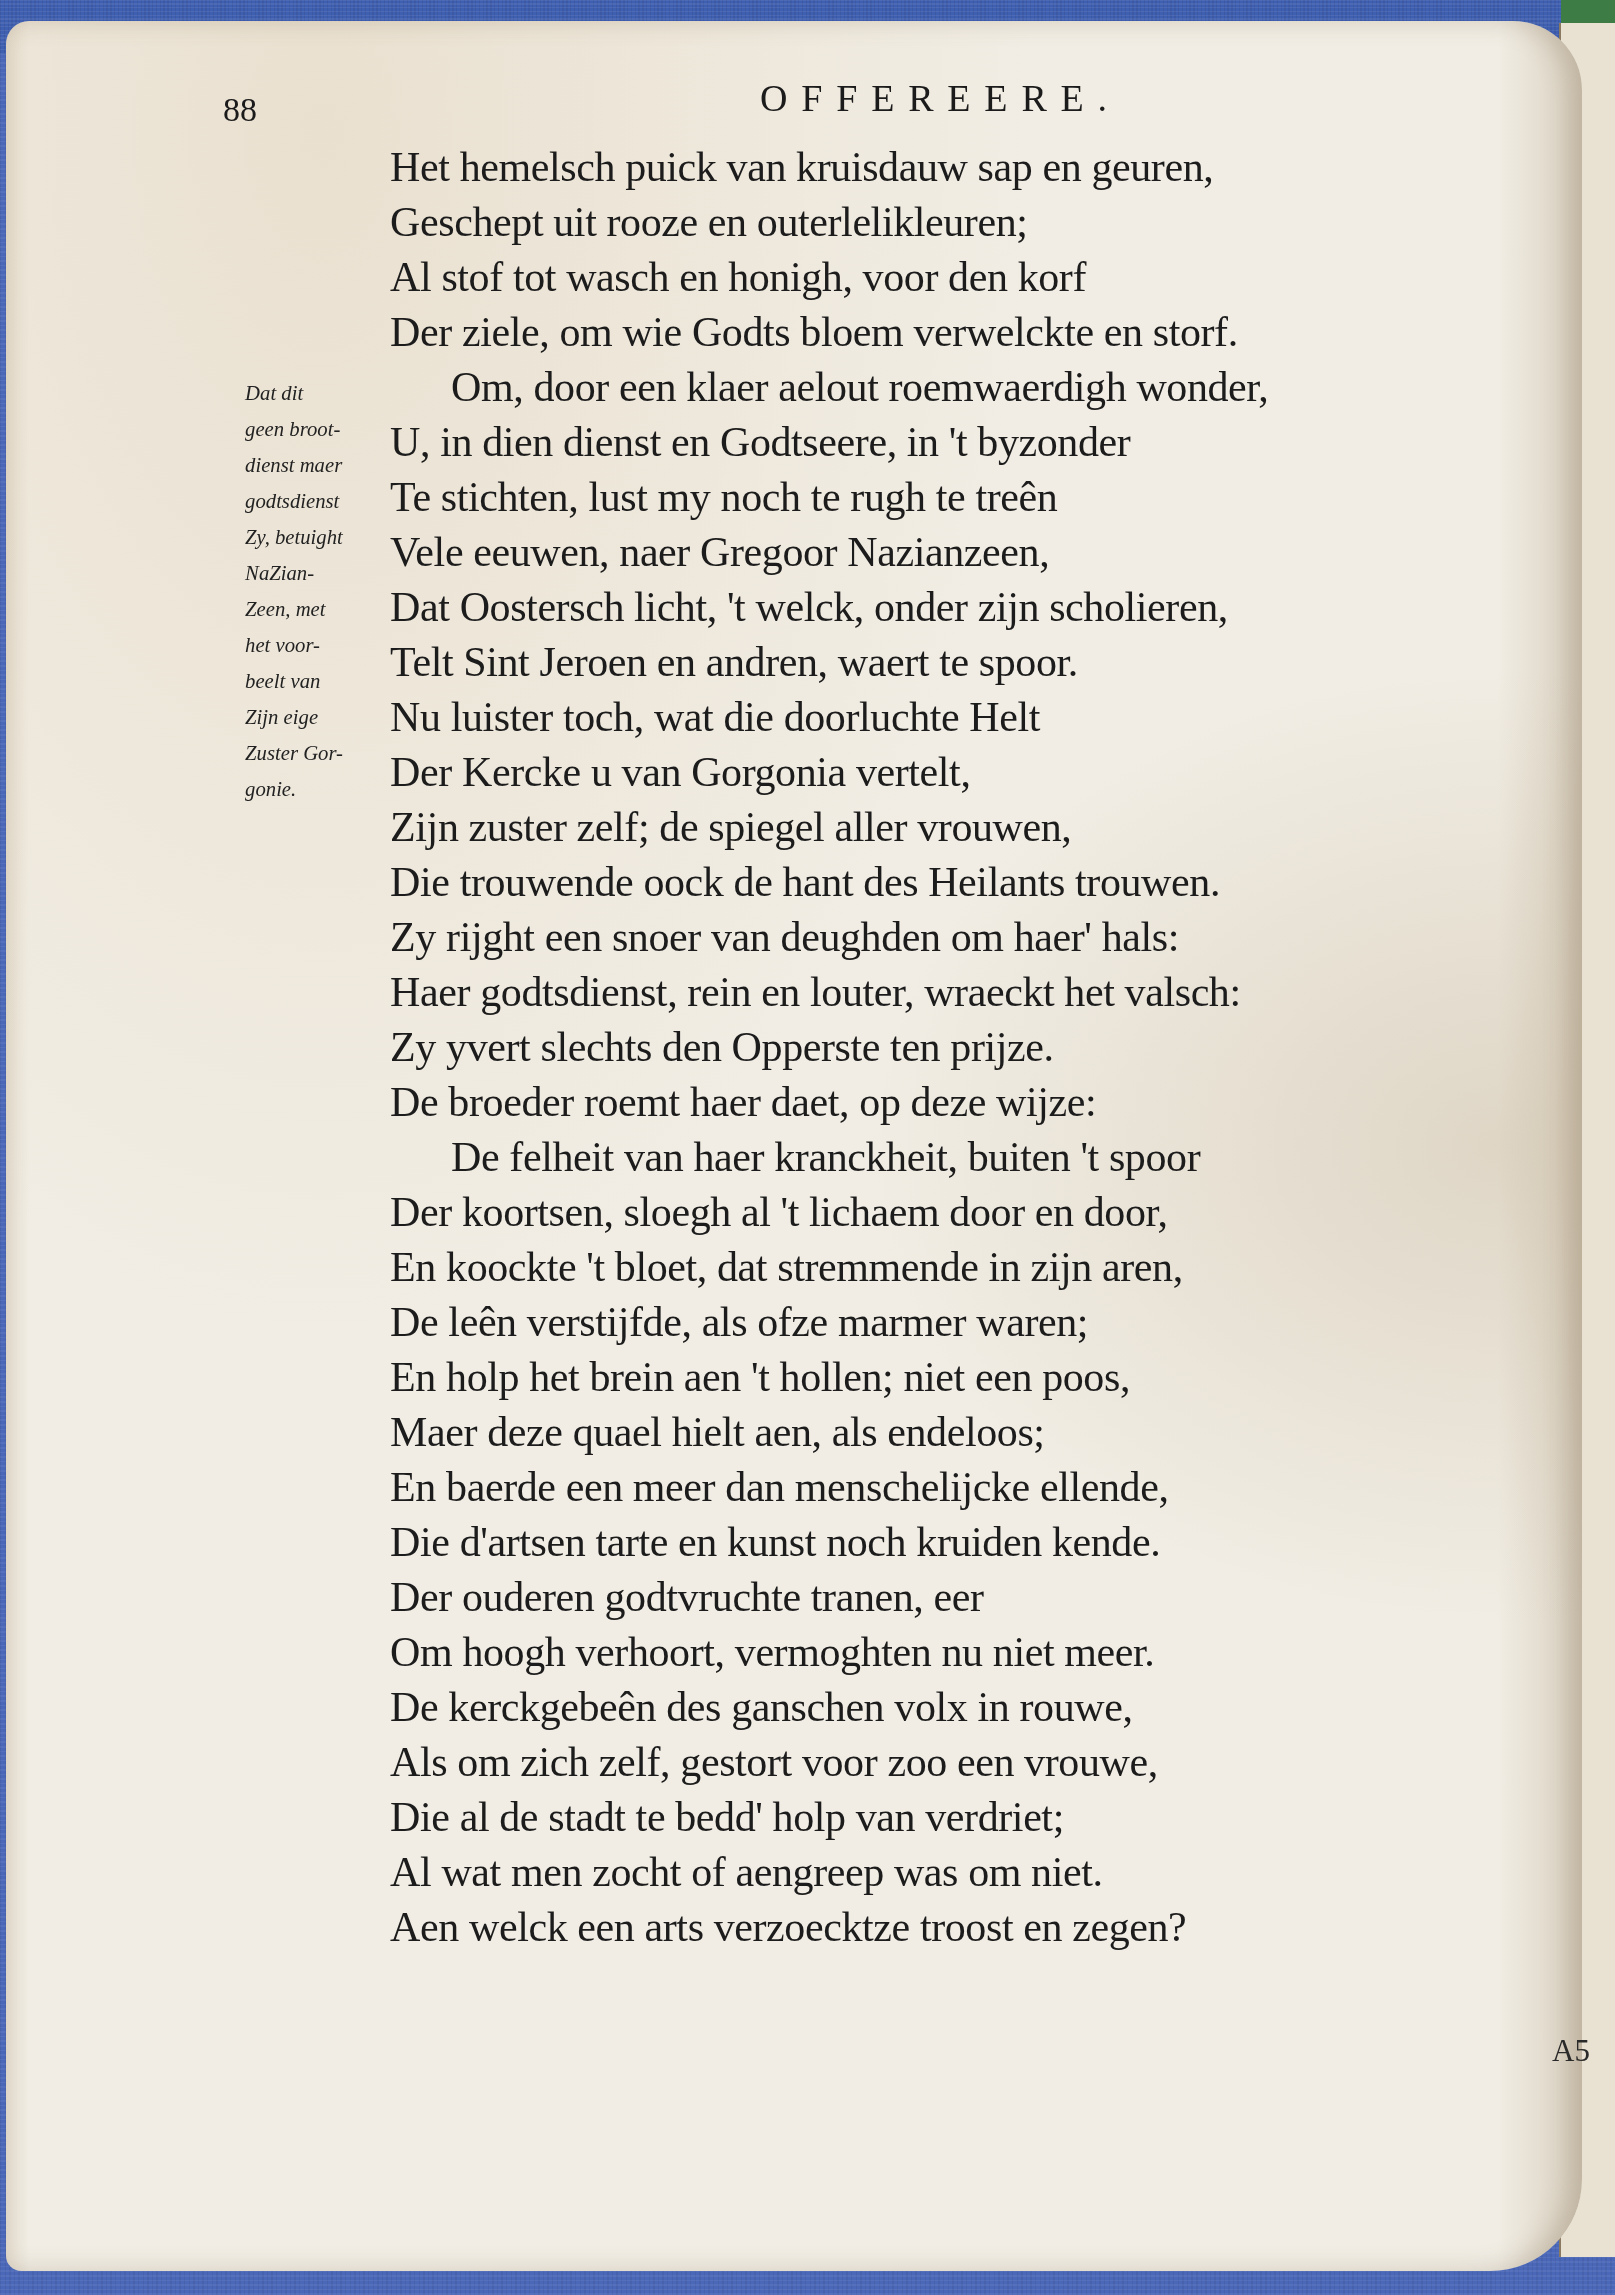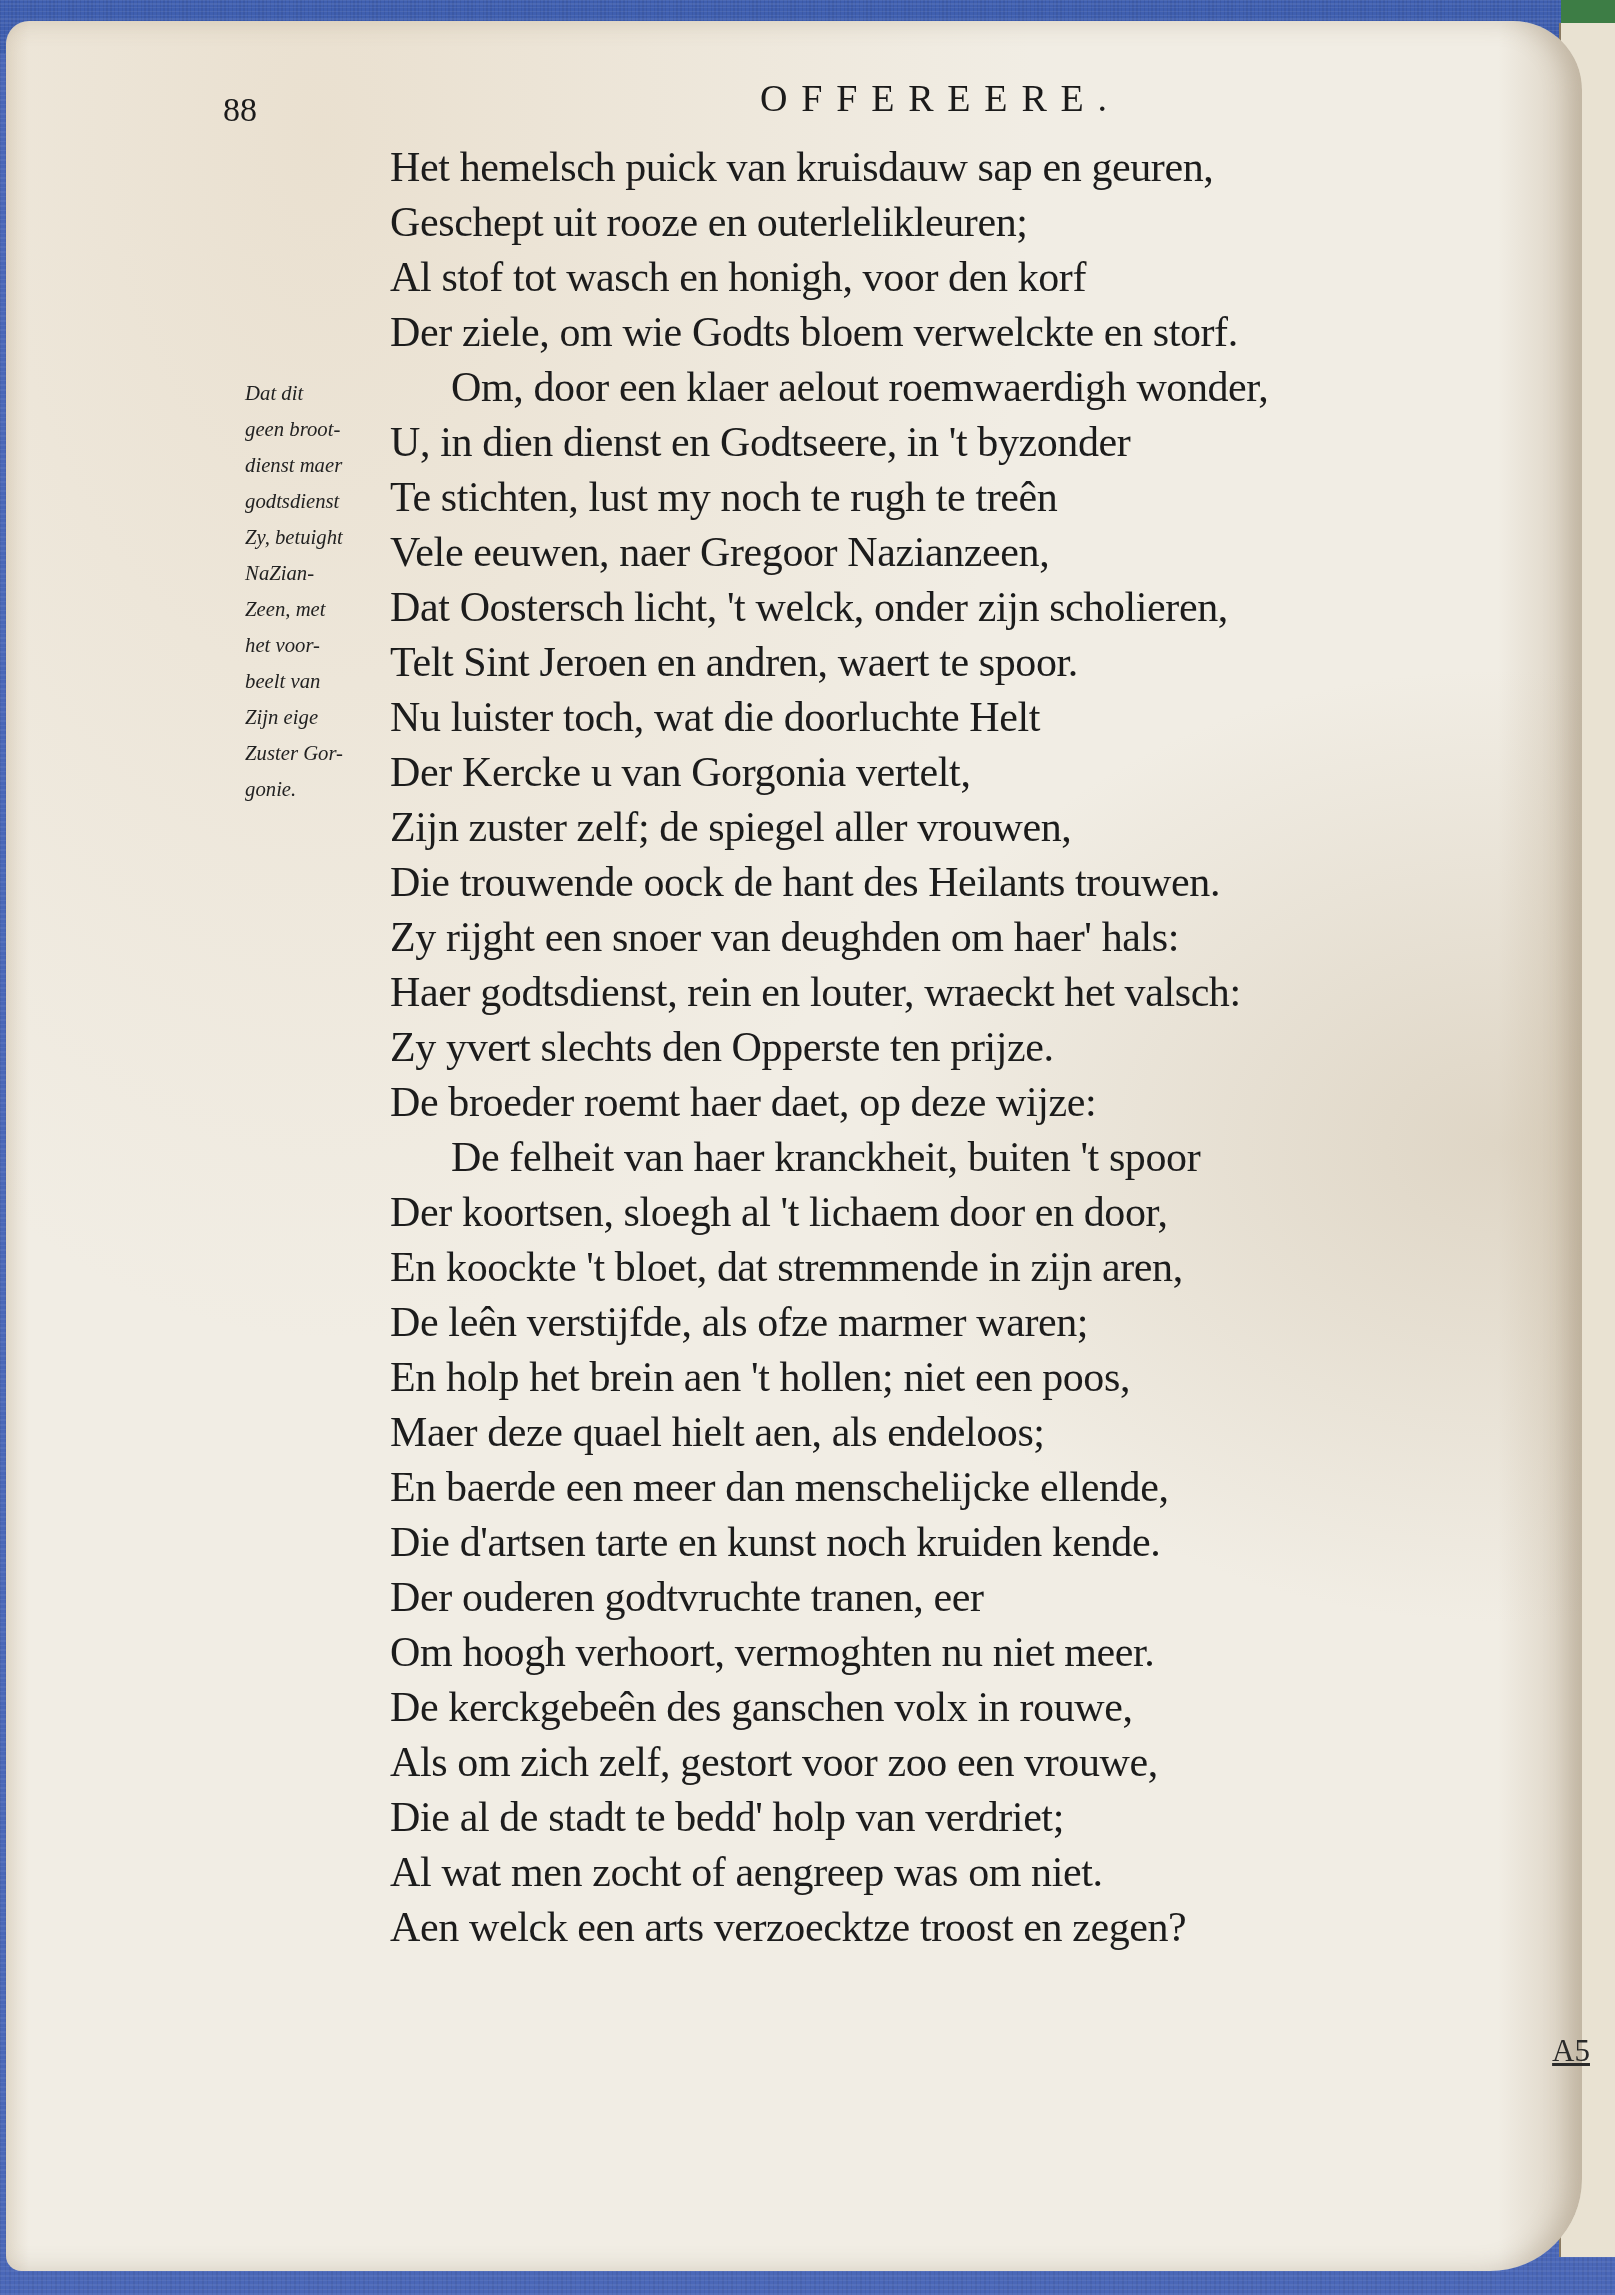--- a/index.html
+++ b/index.html
@@ -107,21 +107,20 @@
     }
     .verse .line.indent {
       padding-left: 61px;
     }
     .signature {
       position: absolute;
       left: 1546px;
       top: 2012px;
       font-size: 31px;
       color: #2a2a2a;
-      text-decoration: underline;
     }
   </style>
 </head>
 <body>
 
 <div class="cloth-top"></div>
 <div class="green-edge"></div>
 <div class="facing-page"></div>
 
 <div class="page">

